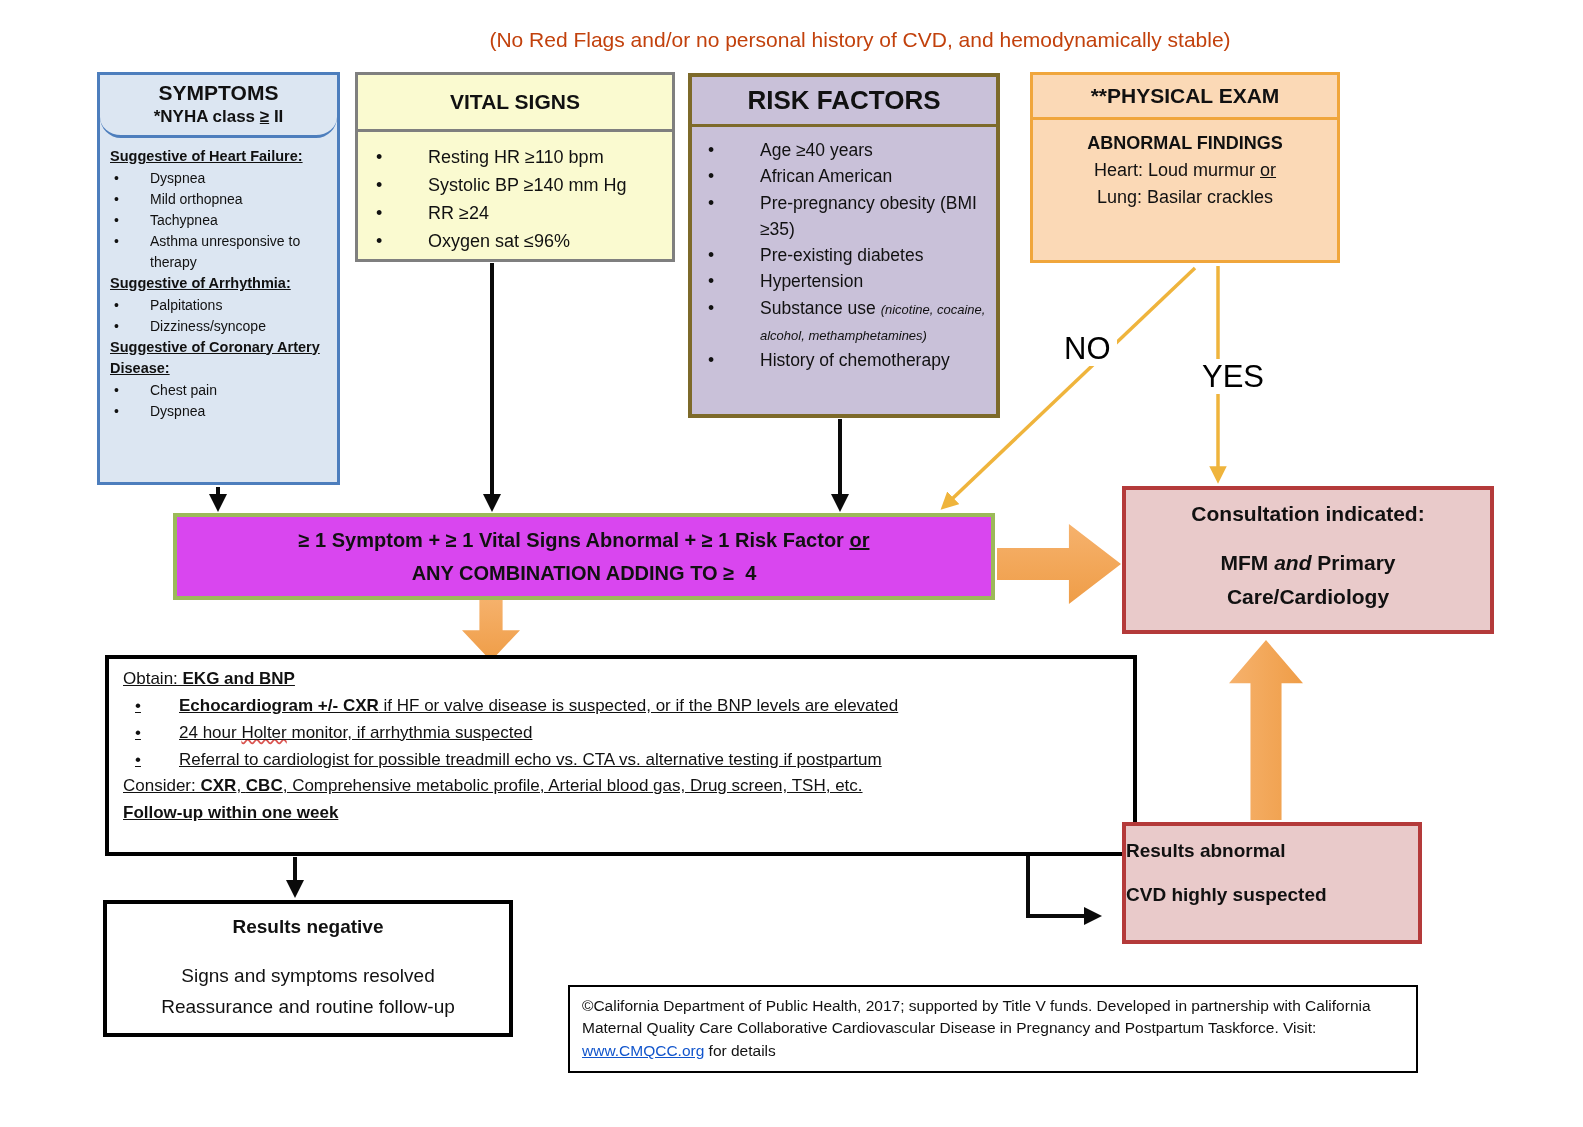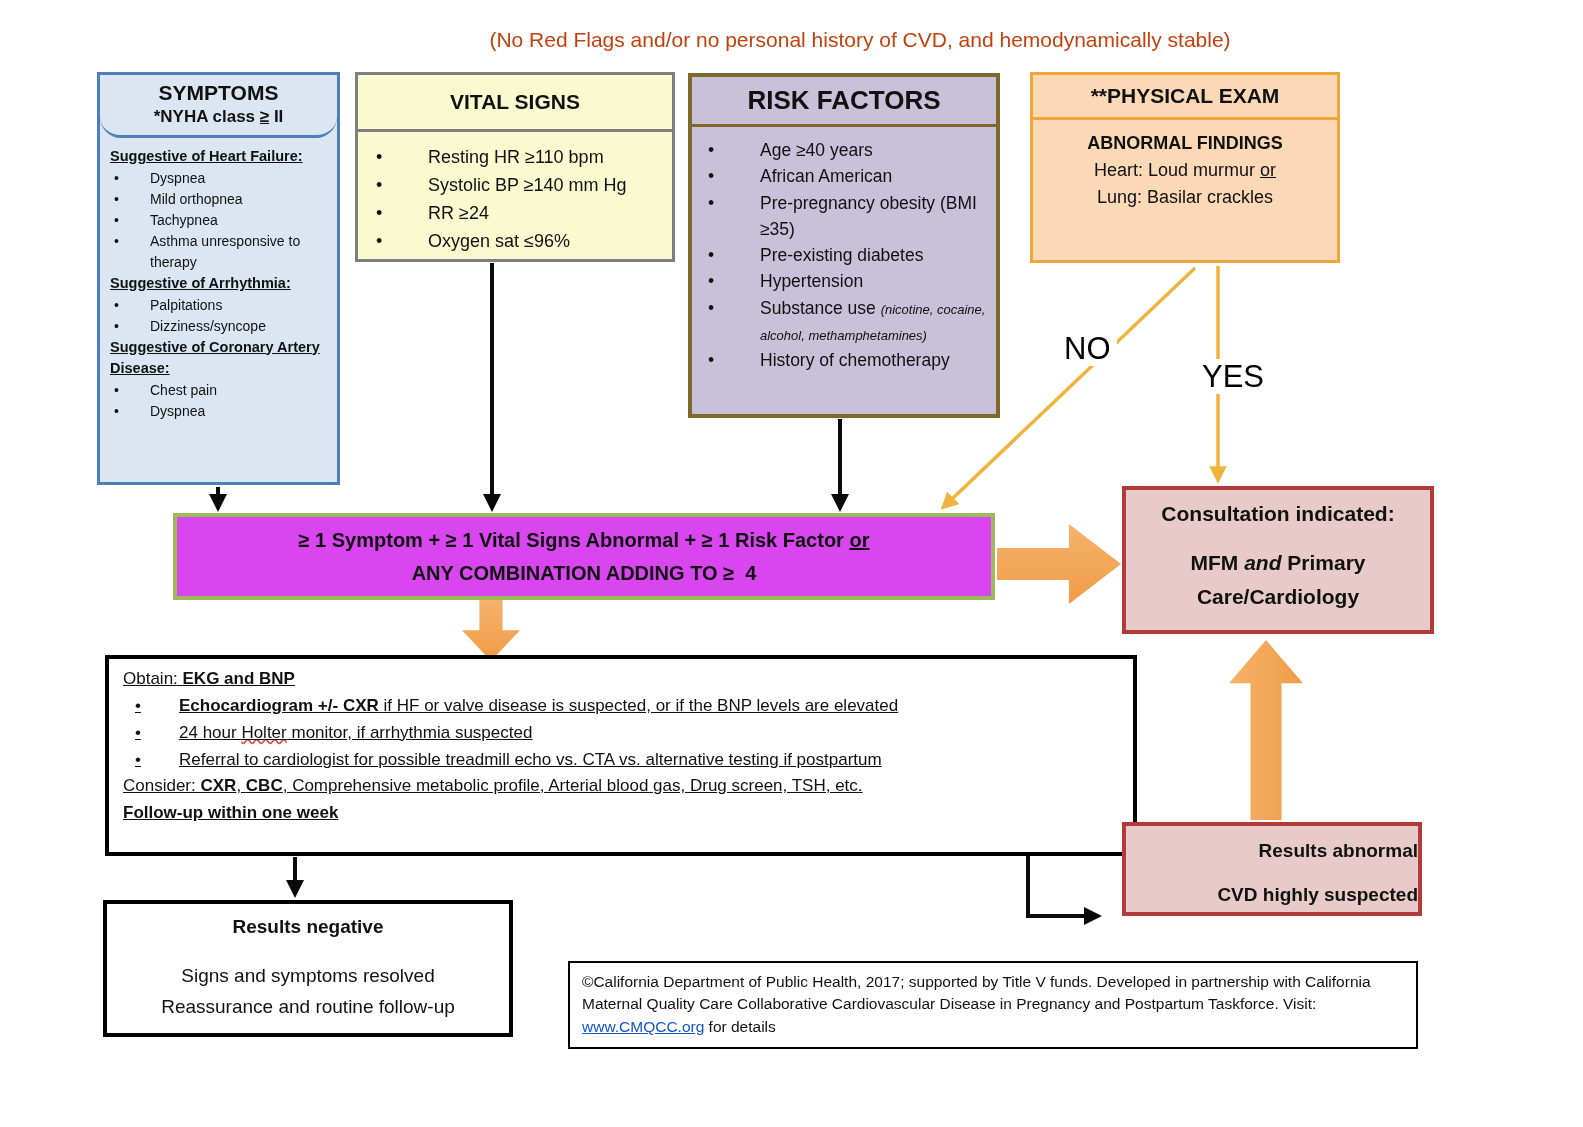--- a/index.html
+++ b/index.html
@@ -55,21 +55,21 @@
   .yes-lbl { left:1196px; top:359px; }
 
   
   .criteria { left:173px; top:513px; width:822px; height:87px;
               background:#d946ef; border:4px solid #9cba59;
               display:flex; flex-direction:column; justify-content:center;
               text-align:center; font-weight:bold; font-size:20px; line-height:1.65; }
   .criteria .l2 { white-space:pre-wrap; }
 
   
-  .consult { left:1122px; top:486px; width:312px; height:148px;
+  .consult { left:1122px; top:486px; width:372px; height:148px;
              background:#e9caca; border:4px solid #b43a3a;
              text-align:center; font-weight:bold; font-size:21px; }
   .consult .t { margin-top:12px; }
   .consult .l2 { margin-top:20px; line-height:1.6; }
 
   
   .workup { left:105px; top:655px; width:1032px; height:201px;
             background:#fff; border:4px solid #000;
             padding:7px 14px; font-size:17px; line-height:1.58;text-decoration:underline; }
   .wli { display:flex; padding-left:12px; }
@@ -77,28 +77,28 @@
   .holter { text-decoration:underline wavy #d9534f; }
 
   
   .resneg { left:103px; top:900px; width:410px; height:137px;
             background:#fff; border:4px solid #000; text-align:center; font-size:19px; }
   .resneg .t { font-weight:bold; margin-top:12px; }
   .resneg .l { line-height:1.65; }
   .resneg .gap { height:22px; }
 
   
-  .resab { left:1122px; top:822px; width:300px; height:94px;
+  .resab { left:1122px; top:822px; width:300px; height:122px;
            background:#e9caca; border:4px solid #b43a3a;
-           text-align:right; font-weight:bold; font-size:19px; }
+           text-align:left; font-weight:bold; font-size:19px; }
   .resab .t { margin-top:14px; }
   .resab .l2 { margin-top:22px; }
 
   
-  .footer { left:568px; top:961px; width:850px; height:88px;
+  .footer { left:568px; top:985px; width:850px; height:88px;
             background:#fff; border:2px solid #000; padding:8px 12px;
             font-size:15.5px; line-height:1.45; }
   .footer a, .footer .lnk { color:#1155cc; text-decoration:underline; cursor:pointer; }
 
   
   .blockarrow { position:absolute; background:linear-gradient(180deg,#f6b26d,#ef9d47); }
   .ar-right { left:997px; top:524px; width:124px; height:80px;
     clip-path:polygon(0 30%,58% 30%,58% 0,100% 50%,58% 100%,58% 70%,0 70%); }
   .ar-down { left:462px; top:597px; width:58px; height:64px;
     clip-path:polygon(30% 0,70% 0,70% 52%,100% 52%,50% 100%,0 52%,30% 52%); }

